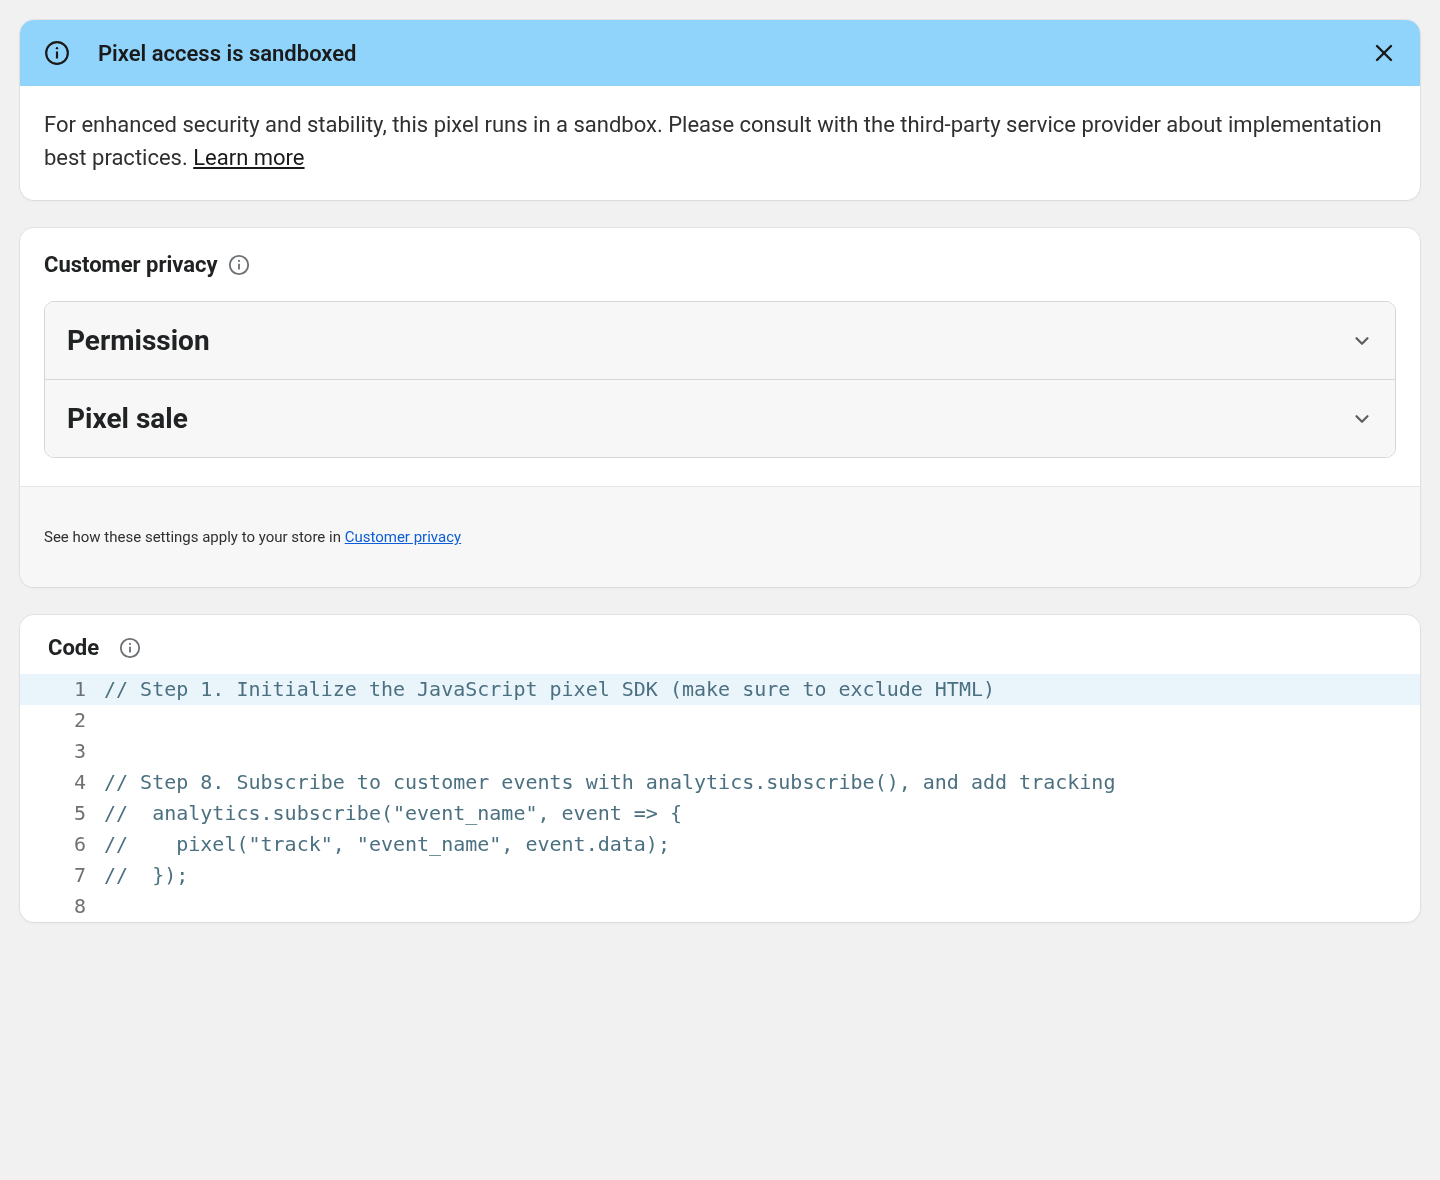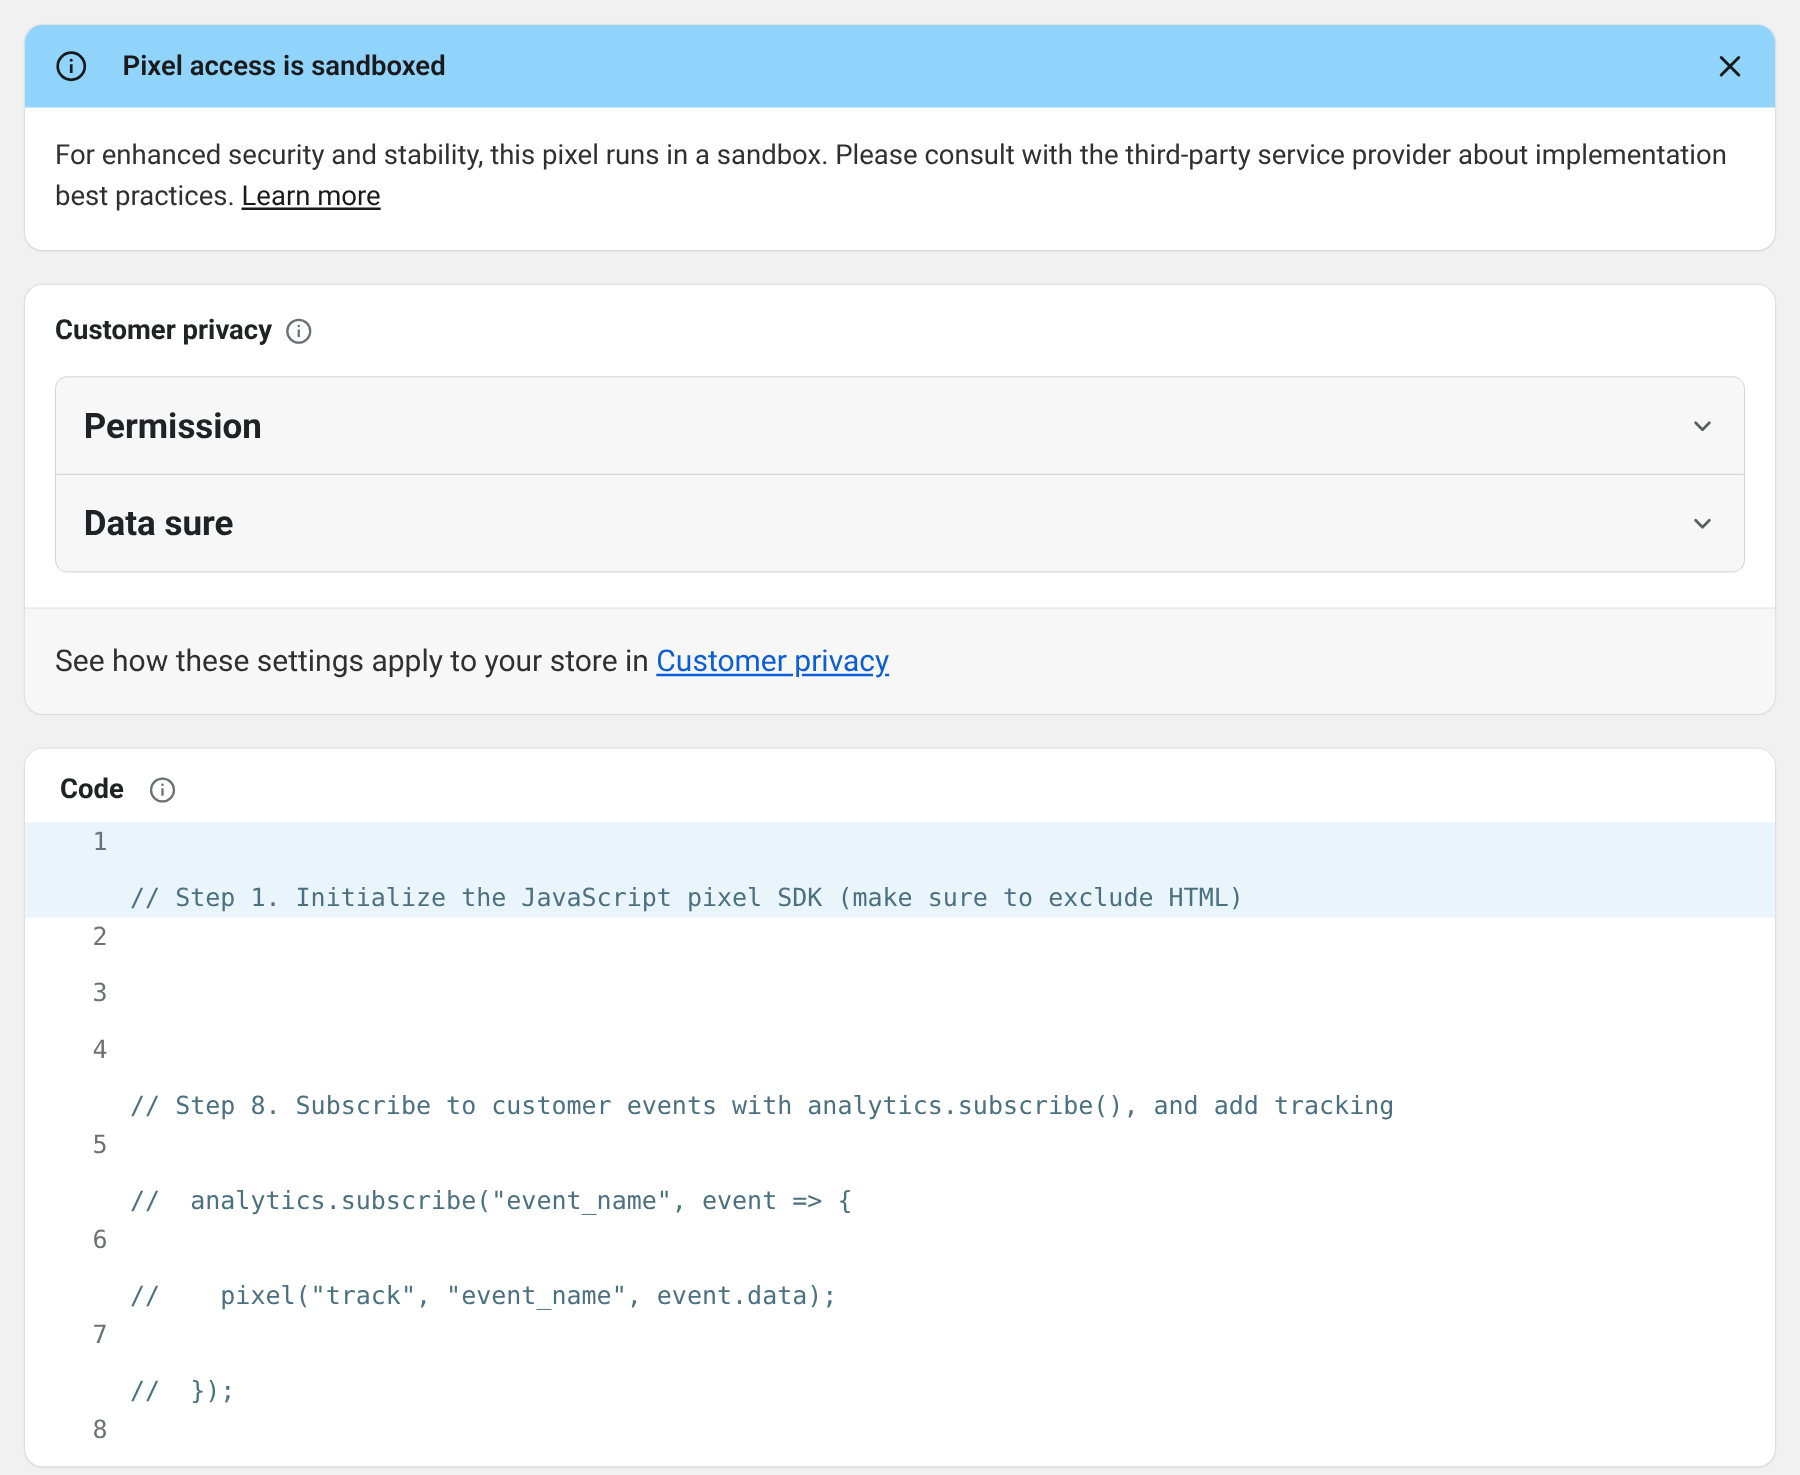--- a/index.html
+++ b/index.html
@@ -75,22 +75,22 @@
   }
   .accordion-item:last-child { border-bottom: none; }
   .accordion-label {
     font-weight: 700;
     font-size: 28px;
     color: #202223;
   }
   .card-footer {
     background: #f7f7f7;
     border-top: 1px solid #e5e5e5;
-    padding: 28px 24px;
-    font-size: 24px;
+    padding: 41px 24px;
+    font-size: 15px;
     color: #303030;
     margin-top: 28px;
   }
   .card-footer a {
     color: #0b5ed7;
     text-decoration: underline;
   }
   
   .code-header {
     padding: 20px 28px 14px;
@@ -116,21 +116,20 @@
     color: #6d7175;
     user-select: none;
     flex-shrink: 0;
   }
   .code-text {
     color: #4b7080;
     white-space: pre-wrap;
     word-break: break-word;
     padding-right: 24px;
     flex: 1;
-    margin-top: 45px;
   }
   
   .icon-svg { display: block; }
 </style>
 </head>
 <body>
 
 <div class="card">
   <div class="banner-header">
     <span>
@@ -169,21 +168,21 @@
   <div class="accordion">
     <div class="accordion-item">
       <span class="accordion-label">Permission</span>
       <span>
         <svg class="icon-svg" width="22" height="22" viewBox="0 0 24 24" fill="none" stroke="#5c5f62" stroke-width="2.4" stroke-linecap="round" stroke-linejoin="round">
           <polyline points="6 9 12 15 18 9"></polyline>
         </svg>
       </span>
     </div>
     <div class="accordion-item">
-      <span class="accordion-label">Data sure</span>
+      <span class="accordion-label">Pixel sale</span>
       <span>
         <svg class="icon-svg" width="22" height="22" viewBox="0 0 24 24" fill="none" stroke="#5c5f62" stroke-width="2.4" stroke-linecap="round" stroke-linejoin="round">
           <polyline points="6 9 12 15 18 9"></polyline>
         </svg>
       </span>
     </div>
   </div>
   <div class="card-footer">
     <span>See how these settings apply to your store in </span><a href="#">Customer privacy</a>
   </div>

